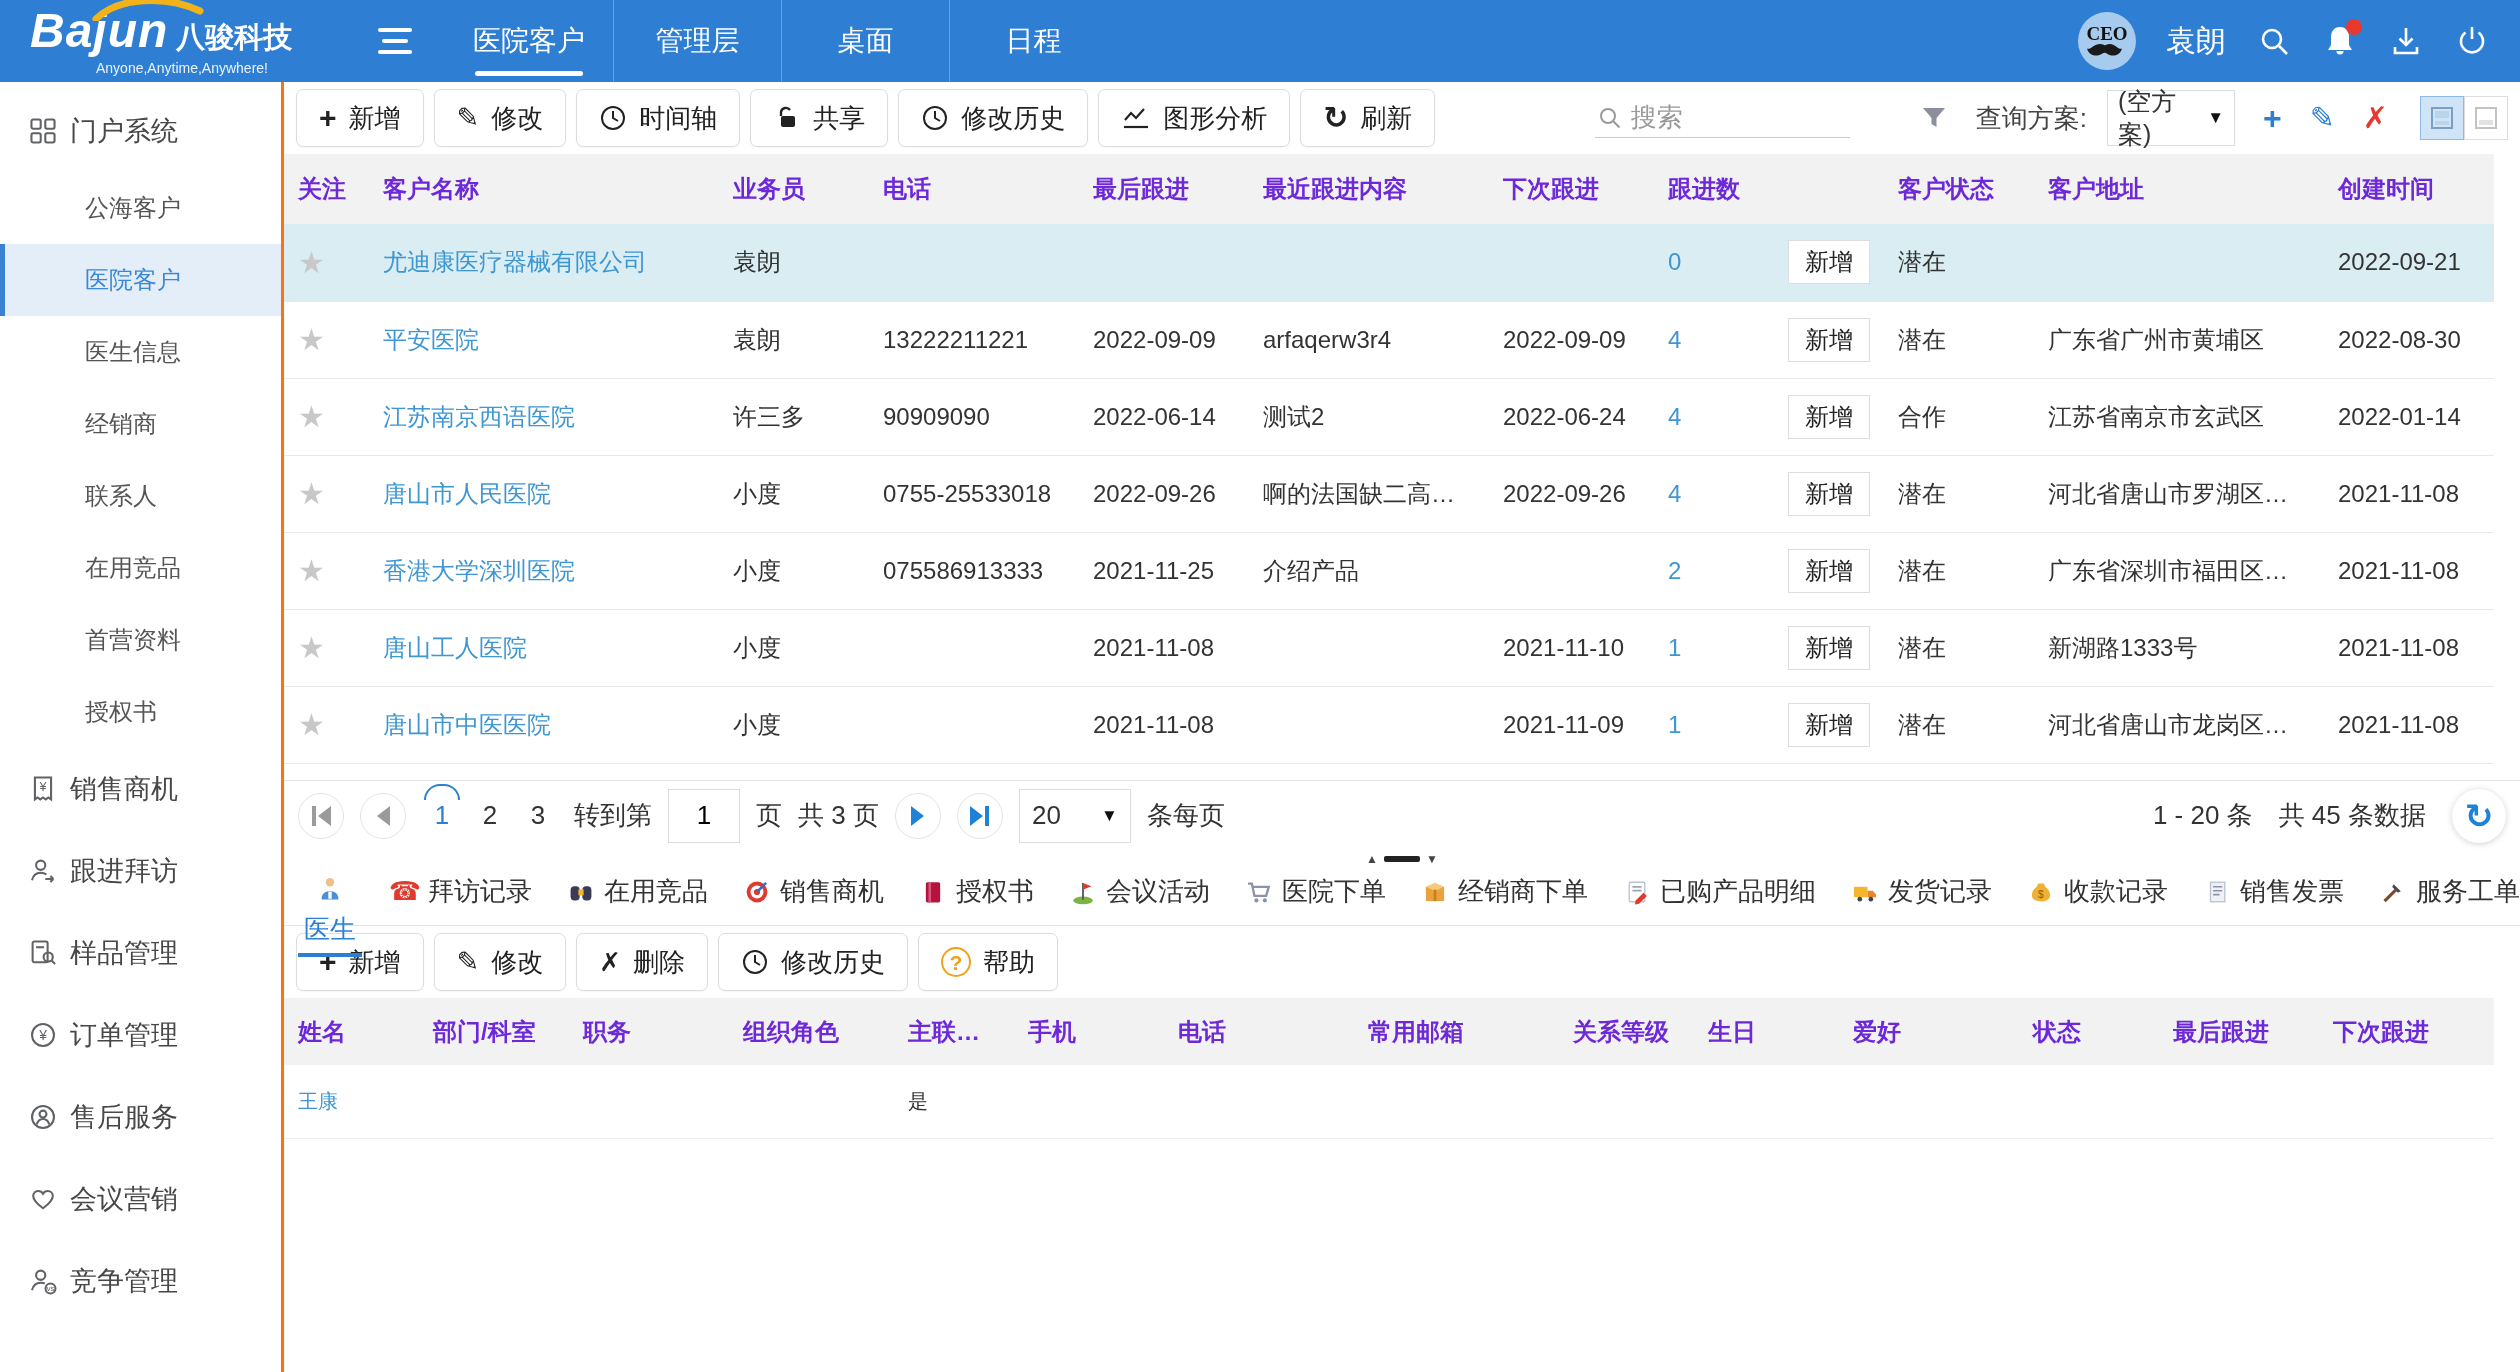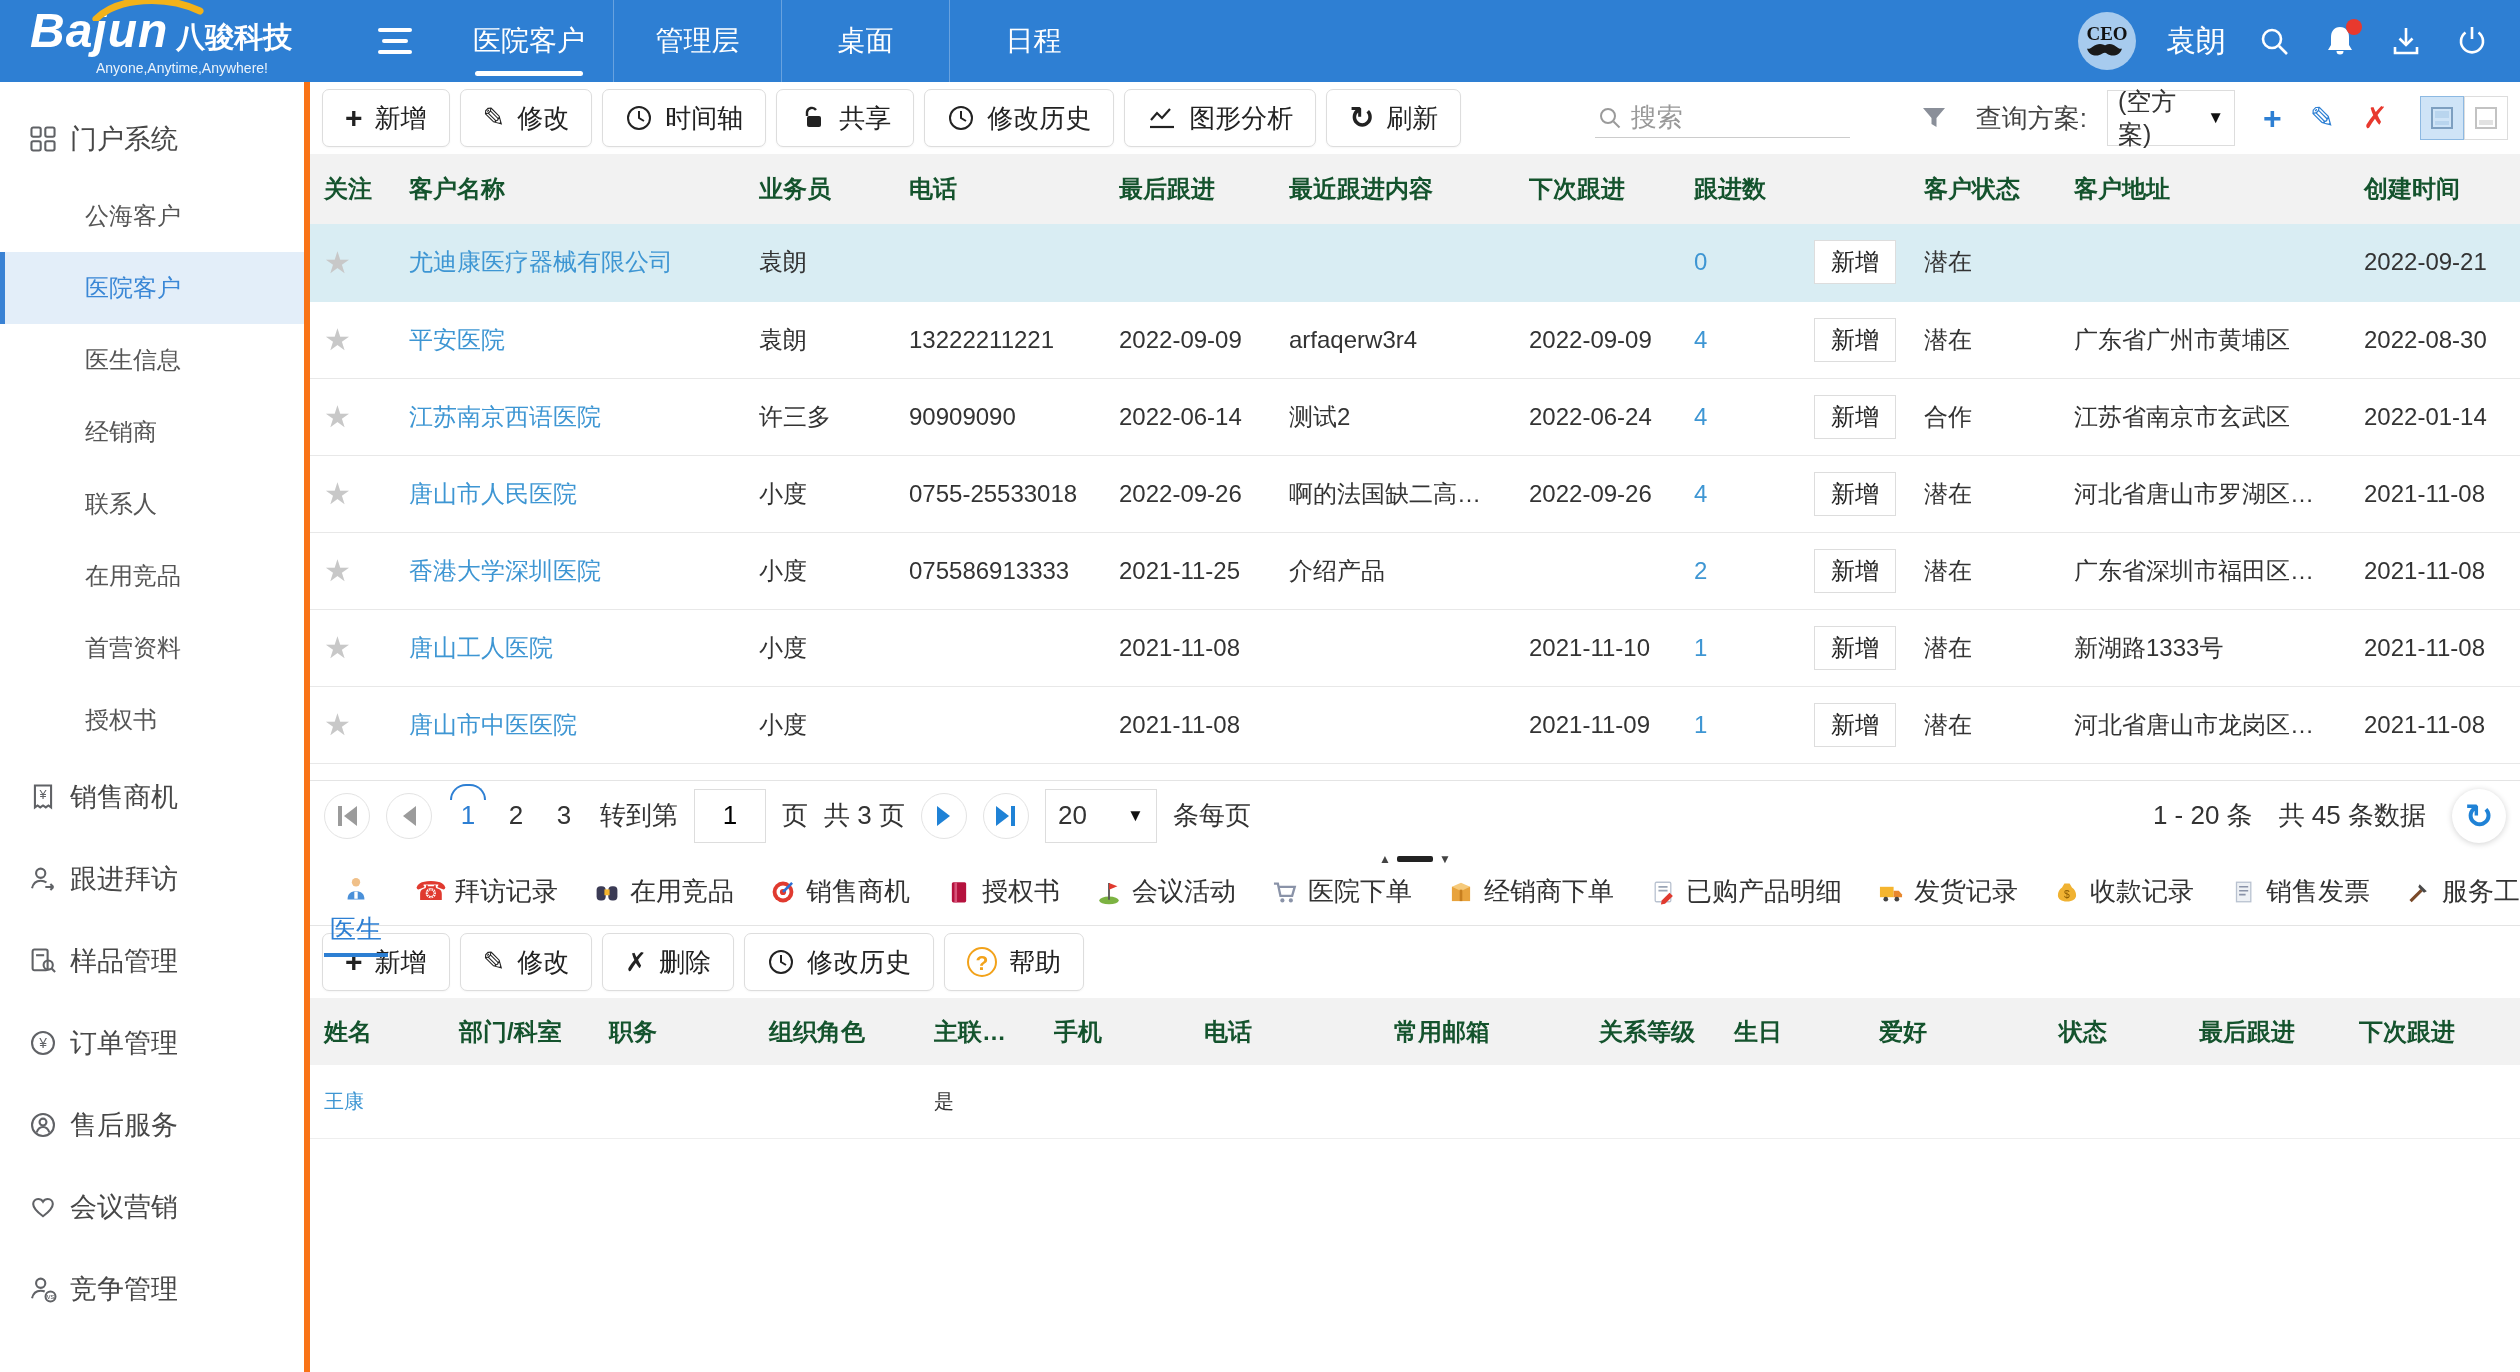--- a/index.html
+++ b/index.html
@@ -22,21 +22,21 @@
   .top-tab:first-child { border-left:none; }
   .top-tab.active::after { content:''; position:absolute; bottom:6px; left:30px; right:30px; height:5px; background:#fff; border-radius:3px; }
   .top-right { margin-left:auto; display:flex; align-items:center; gap:30px; padding-right:30px; }
   .avatar { width:58px; height:58px; border-radius:50%; background:#a7cbee; display:flex; flex-direction:column; align-items:center; justify-content:center; overflow:hidden; }
   .avatar-ceo { font-family:"Liberation Serif","DejaVu Serif",serif; font-weight:bold; font-size:19px; line-height:1; color:#111; }
   .user-name { font-size:30px; }
   .top-icon { width:36px; height:36px; display:block; }
 
   
   .app { display:flex; height:1290px; }
-  .sidebar { width:310px; overflow:hidden; flex:none; border-right:6px solid #f97316; padding-top:16px; }
+  .sidebar { width:284px; overflow:hidden; flex:none; border-right:3px solid #f97316; padding-top:8px; }
   .side-item { height:82px; display:flex; align-items:center; font-size:27px; color:#474747; position:relative; cursor:pointer; }
   .side-item .side-icon { width:30px; height:30px; margin-left:28px; margin-right:12px; flex:none; }
   .side-sub { height:72px; display:flex; align-items:center; padding-left:85px; font-size:24px; color:#555; position:relative; cursor:pointer; }
   .side-sub.active { background:#e3eef9; color:#3a87d6; }
   .side-sub.active::before { content:''; position:absolute; left:0; top:0; bottom:0; width:5px; background:#3a82d4; }
   .main { flex:1; display:flex; flex-direction:column; min-width:0; }
 
   
   .toolbar-row { height:72px; display:flex; align-items:center; padding:0 12px; gap:10px; flex:none; }
   .tool-btn { height:58px; padding:0 22px; border:1px solid #ddd; border-radius:7px; background:#fff; display:flex; align-items:center; gap:12px; font-size:26px; color:#222; box-shadow:0 1px 2px rgba(0,0,0,.04); }
@@ -52,21 +52,21 @@
   .mini-act { font-size:32px; font-weight:bold; margin-left:18px; line-height:1; }
   .act-plus { color:#2d7fd3; } .act-pencil { color:#2d7fd3; font-size:30px; } .act-del { color:#e8392e; font-size:30px; }
   .view-toggles { display:flex; margin-left:22px; }
   .vt { width:44px; height:44px; border:1px solid #ddd; background:#fff; display:flex; align-items:center; justify-content:center; }
   .vt.active { background:#cfe4f7; border-color:#8db9e2; }
 
   
   table { border-collapse:collapse; table-layout:fixed; width:2210px; }
   th, td { overflow:hidden; white-space:nowrap; text-overflow:ellipsis; text-align:left; padding:0 14px; }
   .grid-head { flex:none; }
-  .grid-head th { background:#f2f2f2; height:70px; font-size:24px; font-weight:bold; color:#14532d; }
+  .grid-head th { background:#f2f2f2; height:70px; font-size:24px; font-weight:bold; color:#6d28d9; }
   .grid-body { height:556px; overflow:hidden; flex:none; }
   .grid-body td { height:77px; font-size:24px; color:#333; border-bottom:1px solid #e8e8e8; }
   tr.selected td { background:#d9edf3; border-bottom-color:#d9edf3; }
   .link { color:#3e96d3; cursor:pointer; }
   .star { color:#c8c8c8; font-size:30px; cursor:pointer; }
   .add-btn { width:82px; height:44px; border:1px solid #ddd; background:#fff; font-size:24px; color:#222; }
 
   
   .pagination { height:70px; border-top:1px solid #e4e4e4; display:flex; align-items:center; padding:0 14px; gap:16px; font-size:26px; color:#333; flex:none; }
   .pg-btn { width:46px; height:46px; border:1px solid #e3e3e3; border-radius:50%; background:#fff; display:flex; align-items:center; justify-content:center; gap:2px; }

